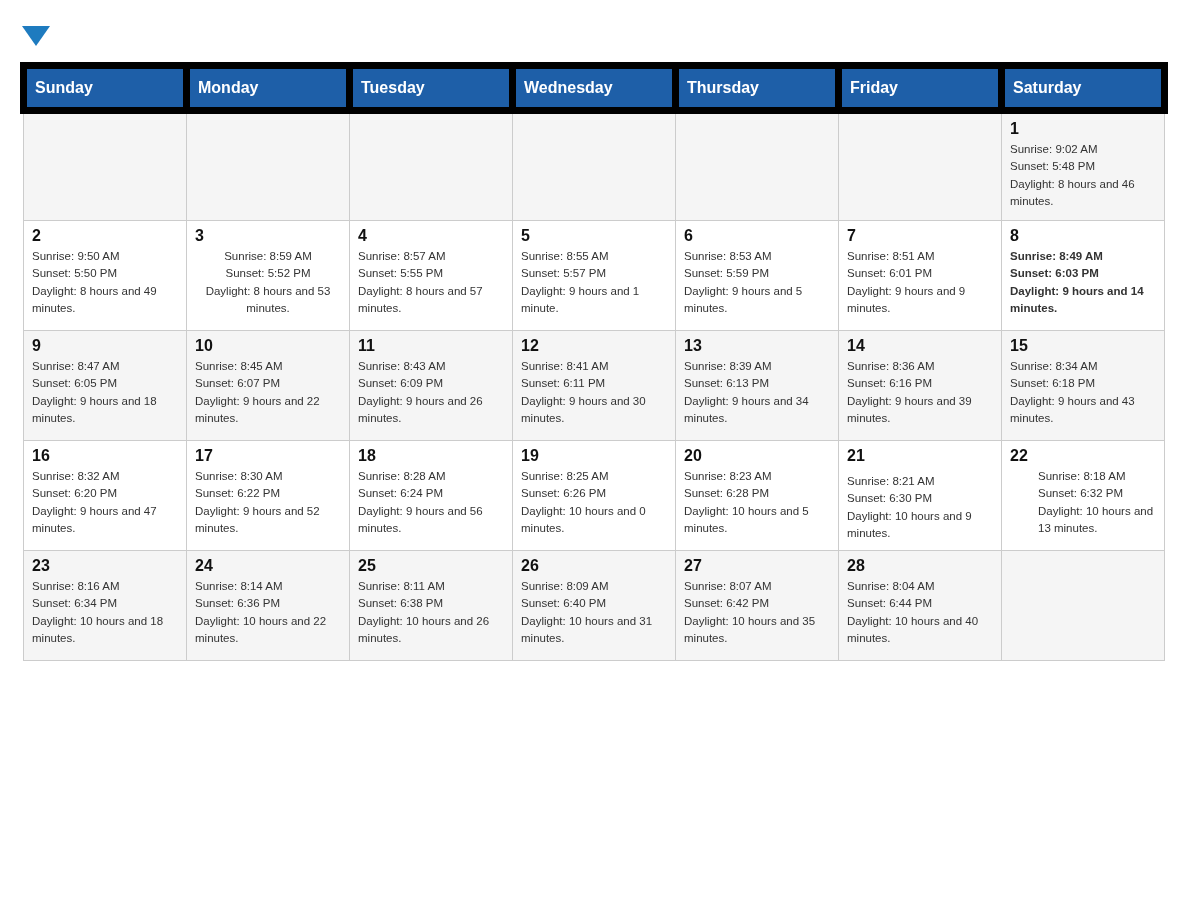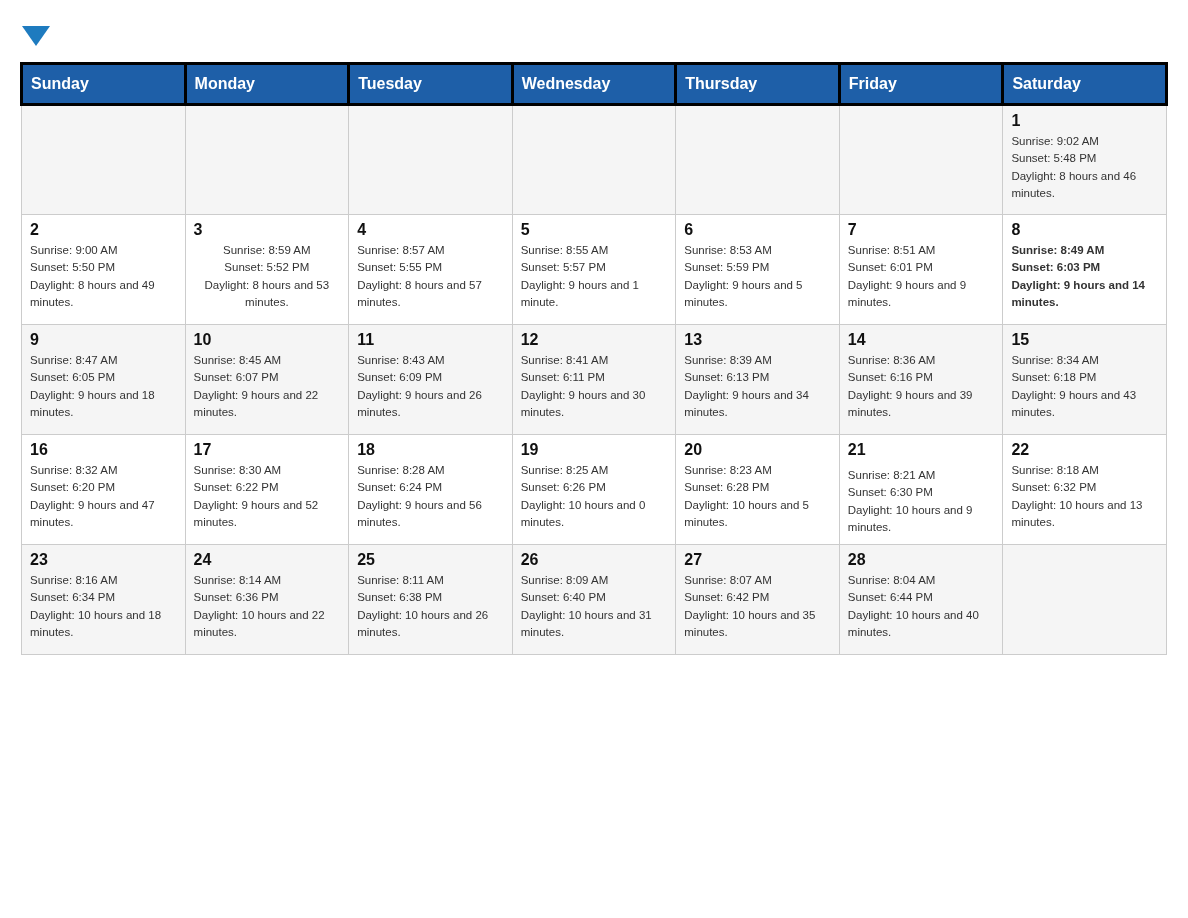--- a/index.html
+++ b/index.html
@@ -65,21 +65,21 @@
       border-collapse: collapse;
       border: 1px solid #aaa;
     }
     .calendar thead tr th {
       background-color: #1e5fa8;
       color: #fff;
       font-size: 16px;
       font-weight: bold;
       padding: 10px 8px;
       text-align: left;
-      border: 3px solid #000000;
+      border: 7px solid #000000;
     }
     .calendar tbody tr td {
       vertical-align: top;
       border: 1px solid #ccc;
       padding: 6px 8px;
       width: calc(100% / 7);
       min-height: 110px;
       height: 110px;
     }
     .calendar tbody tr:nth-child(odd) td {
@@ -144,21 +144,21 @@
         <td>
           <span class="day-number">1</span>
           <div class="day-info" style="white-space: pre-line;">Sunrise: 9:02 AM
 Sunset: 5:48 PM
 Daylight: 8 hours and 46 minutes.</div>
         </td>
       </tr>
       <tr>
         <td>
           <span class="day-number">2</span>
-          <div class="day-info" style="white-space: pre-line;">Sunrise: 9:00 AM
+          <div class="day-info" style="white-space: pre-line;">Sunrise: 9:50 AM
 Sunset: 5:50 PM
 Daylight: 8 hours and 49 minutes.</div>
         </td>
         <td>
           <span class="day-number">3</span>
           <div class="day-info" style="white-space: pre-line; text-align: center;">Sunrise: 8:59 AM
 Sunset: 5:52 PM
 Daylight: 8 hours and 53 minutes.</div>
         </td>
         <td>
@@ -268,21 +268,21 @@
 Daylight: 10 hours and 5 minutes.</div>
         </td>
         <td>
           <span class="day-number">21</span>
           <div class="day-info" style="white-space: pre-line; margin-top: 8px;">Sunrise: 8:21 AM
 Sunset: 6:30 PM
 Daylight: 10 hours and 9 minutes.</div>
         </td>
         <td>
           <span class="day-number">22</span>
-          <div class="day-info" style="white-space: pre-line;">Sunrise: 8:18 AM
+          <div class="day-info" style="white-space: pre-line; margin-left: 28px;">Sunrise: 8:18 AM
 Sunset: 6:32 PM
 Daylight: 10 hours and 13 minutes.</div>
         </td>
       </tr>
       <tr>
         <td>
           <span class="day-number">23</span>
           <div class="day-info" style="white-space: pre-line;">Sunrise: 8:16 AM
 Sunset: 6:34 PM
 Daylight: 10 hours and 18 minutes.</div>

